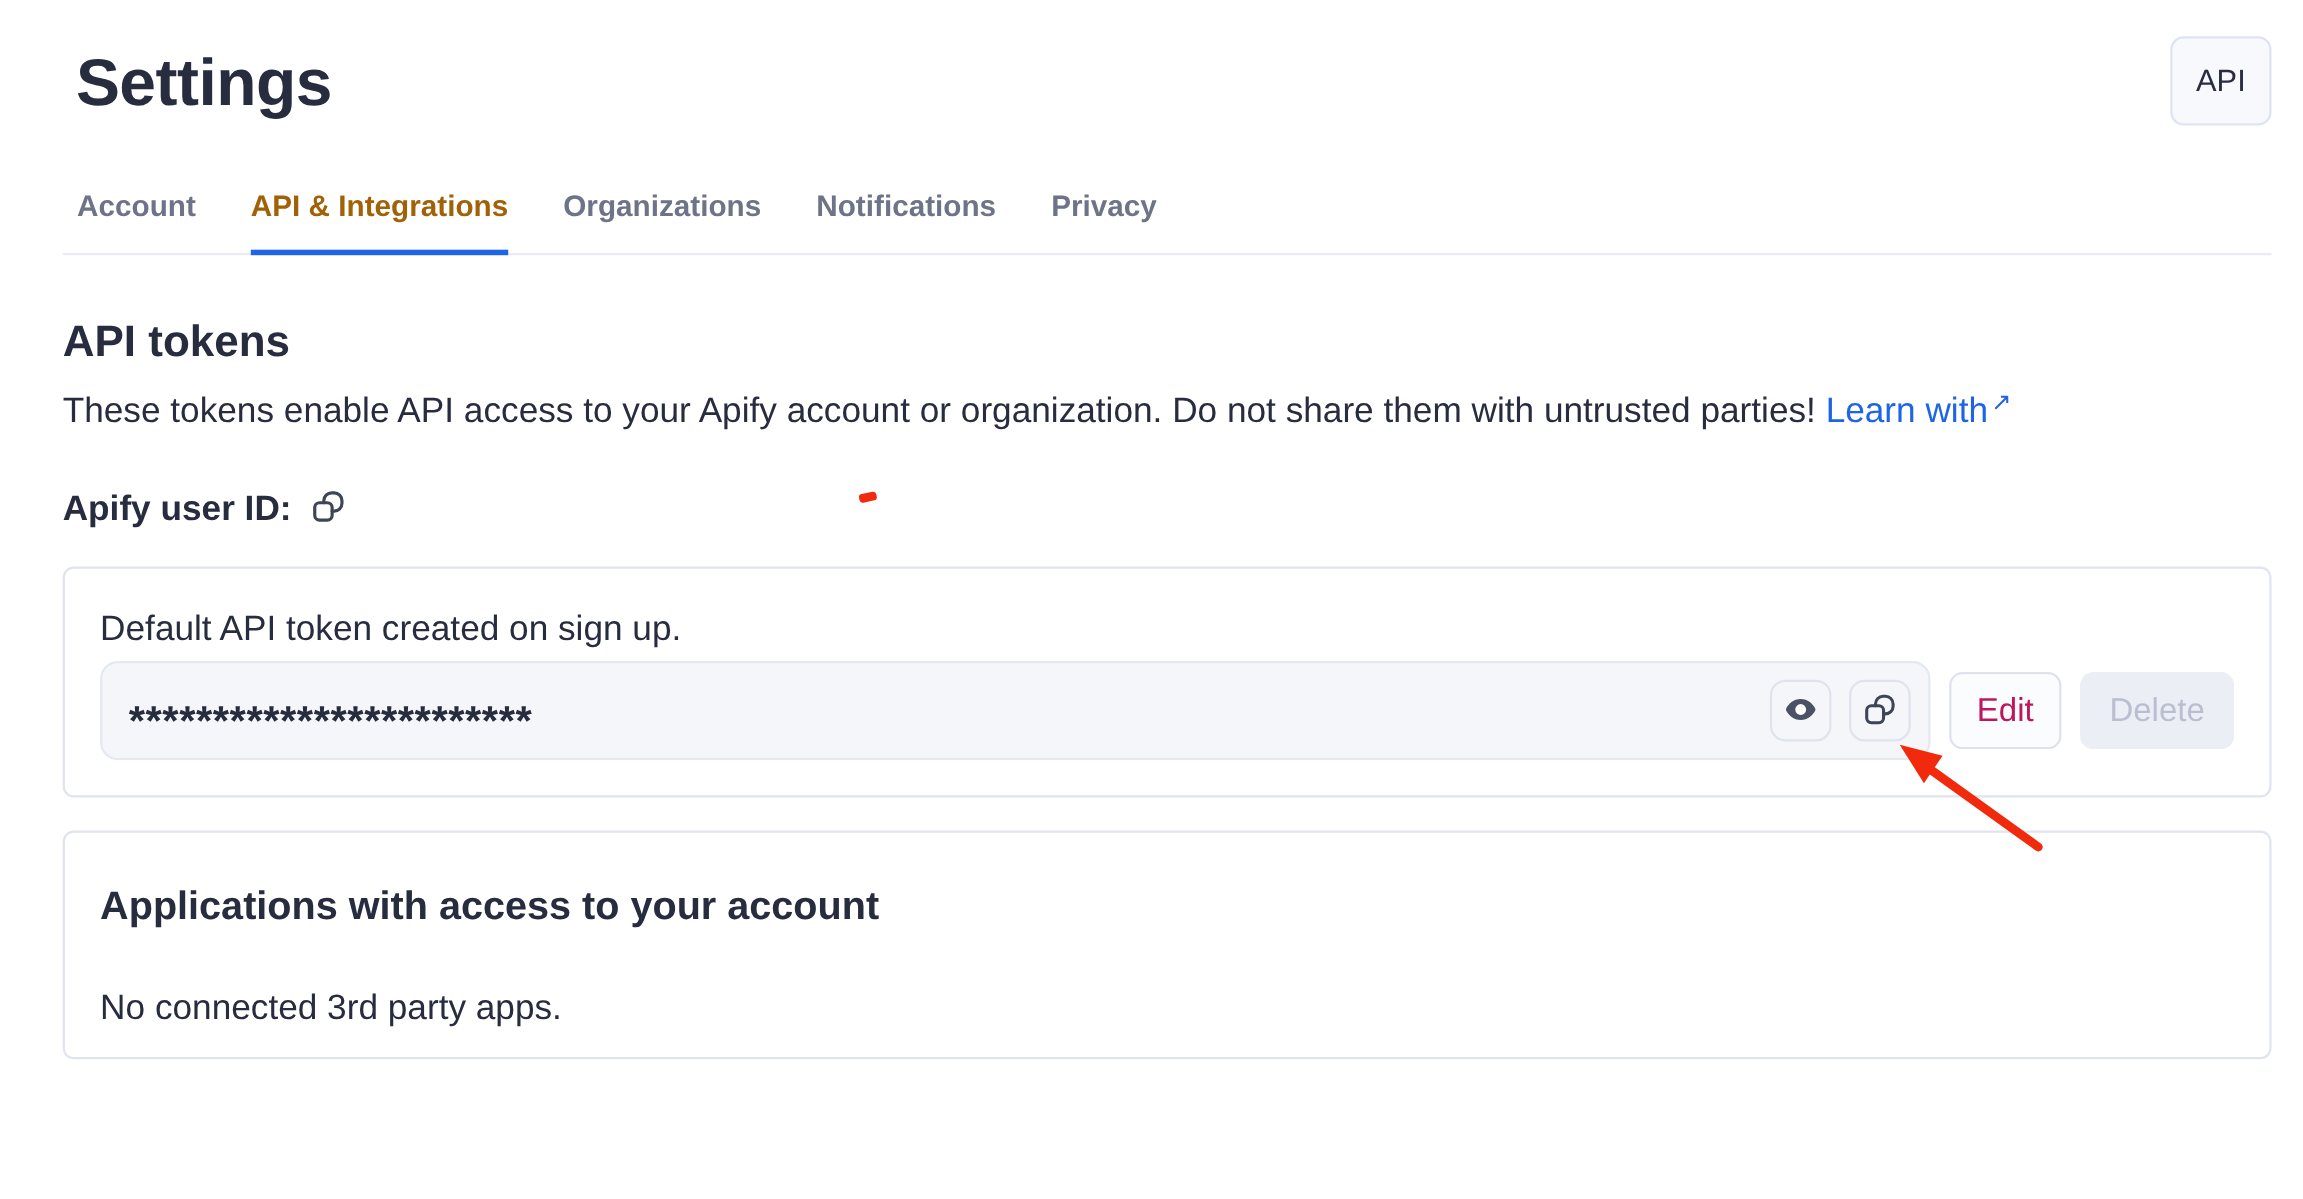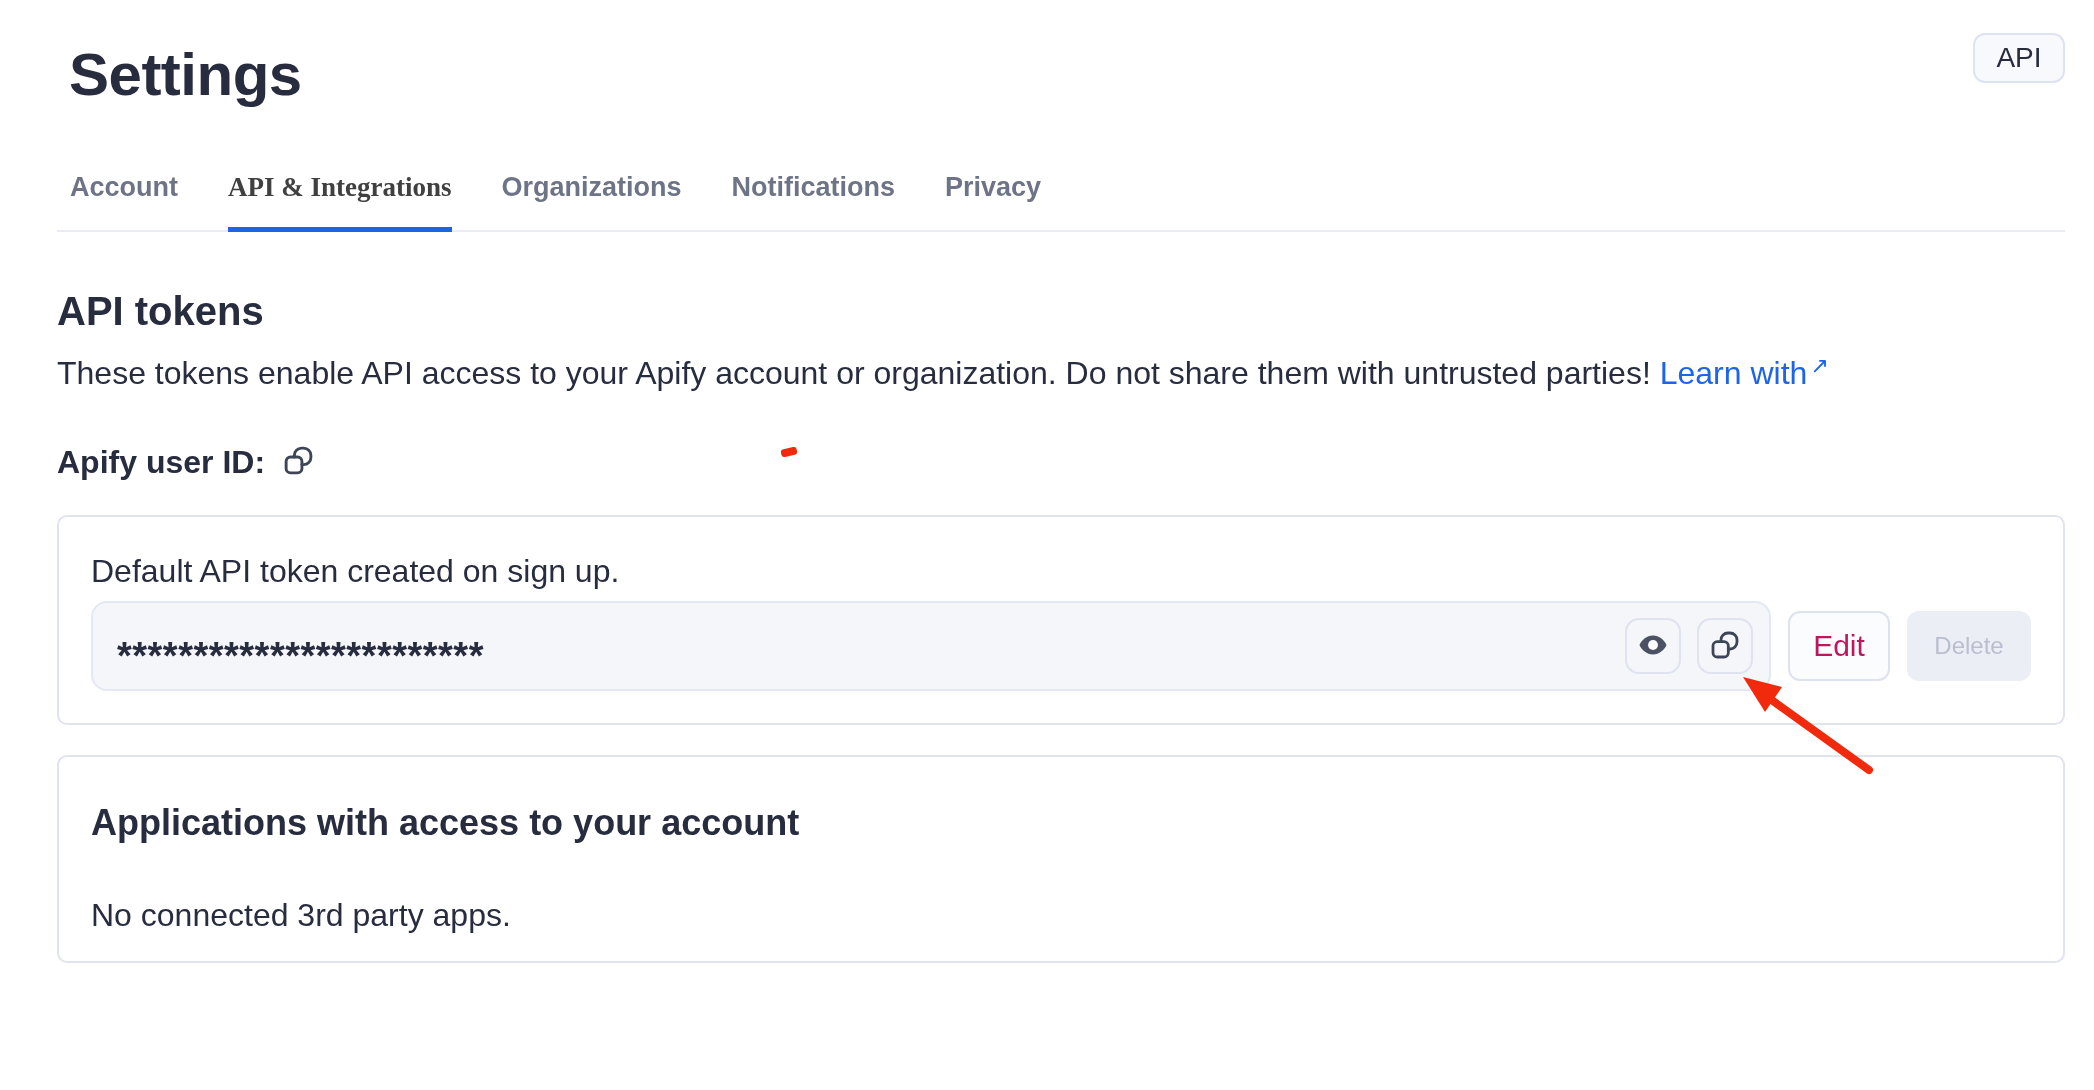--- a/index.html
+++ b/index.html
@@ -24,21 +24,21 @@
   .page-title {
     margin: 12px;
     font-size: 60px;
     line-height: 66px;
     font-weight: 700;
     color: #272c3e;
     letter-spacing: -0.5px;
   }
   .api-badge {
     width: 92px;
-    height: 50px;
+    height: 81px;
     margin-top: 3px;
     border: 2px solid #dee3f2;
     border-radius: 12px;
     background: #f8f9fd;
     color: #272c3e;
     font-size: 28px;
     font-weight: 400;
     display: flex;
     align-items: center;
     justify-content: center;
@@ -58,23 +58,22 @@
     line-height: 34px;
     font-weight: 700;
     color: #6e7487;
     padding-bottom: 23px;
     border-bottom: 5px solid transparent;
     margin-bottom: -2px;
     cursor: pointer;
     white-space: nowrap;
   }
   .tab.active {
-    color: #404040;
+    color: #a16207;
     border-bottom-color: #1d64e8;
-    font-family: Liberation Serif, serif;
   }
 
   
   .section-title {
     margin: 54px 0 0 0;
     font-size: 40px;
     line-height: 50px;
     font-weight: 700;
     color: #272c3e;
   }
@@ -251,27 +250,27 @@
     height: 70px;
     background: #fbfcfe;
     border: 2px solid #dde2ee;
     border-radius: 12px;
     color: #be185d;
     font-size: 30px;
     font-weight: 400;
     cursor: pointer;
   }
   .delete-btn {
-    width: 124px;
+    width: 140px;
     height: 70px;
     background: #eceef5;
     border: none;
     border-radius: 12px;
     color: #b9bfd0;
-    font-size: 24px;
+    font-size: 30px;
     font-weight: 400;
     cursor: not-allowed;
   }
 
   .card-apps {
     margin-top: 30px;
     padding: 44px 32px 24px 32px;
   }
   .apps-title {
     margin: 0;

